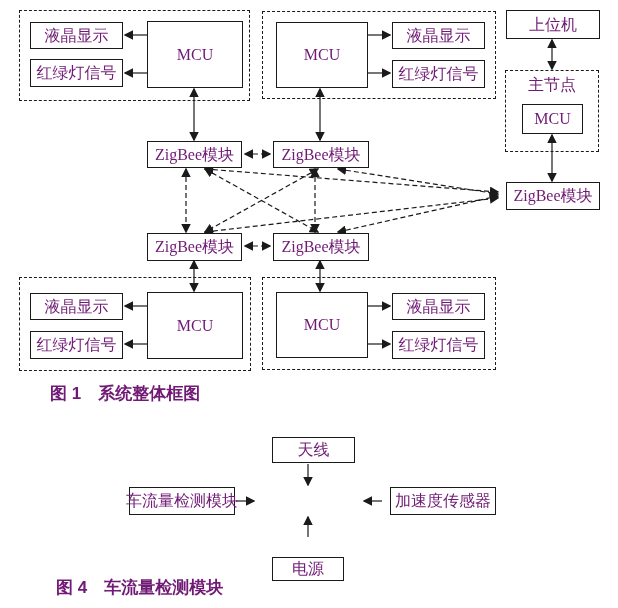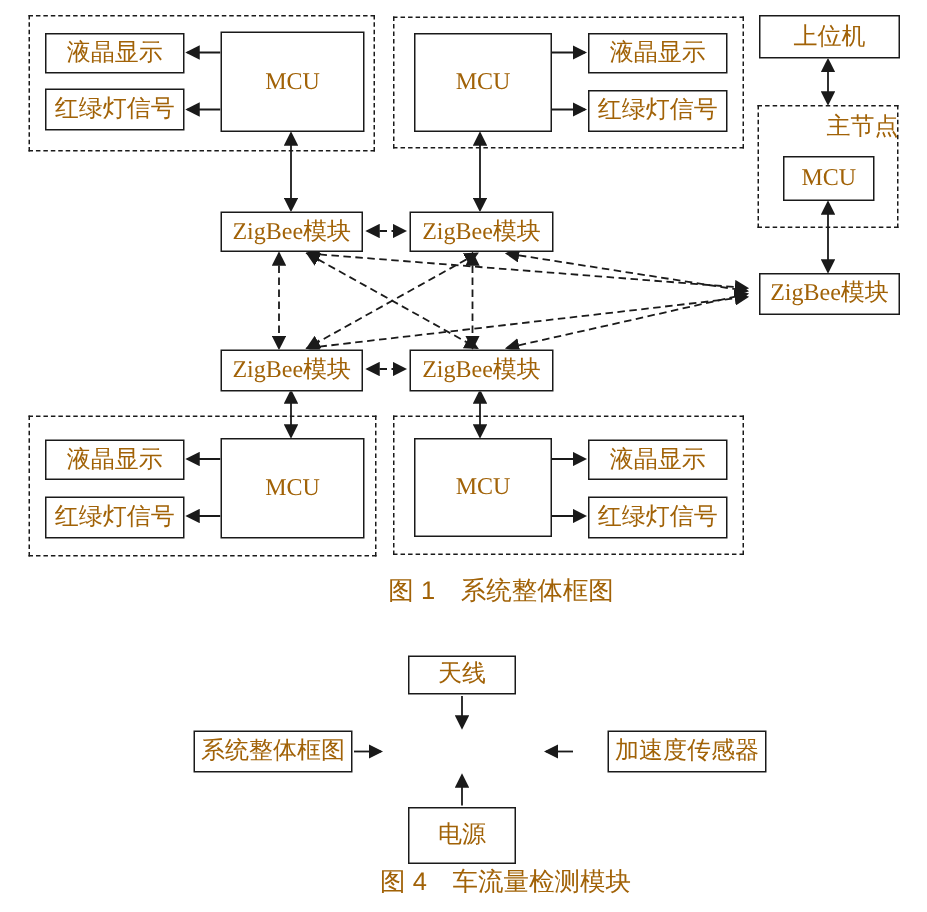--- a/index.html
+++ b/index.html
@@ -1,36 +1,36 @@
 <!DOCTYPE html>
 <html><head>
 <meta charset="utf-8">
 <style>
   html,body{margin:0;padding:0;background:#ffffff;}
   .screen{
     position:relative;width:618px;height:608px;background:#ffffff;overflow:hidden;
-    font-family:"Liberation Serif","DejaVu Serif",serif;color:#a16207;
+    font-family:"Liberation Serif","DejaVu Serif",serif;color:#701a75;
   }
   .lines{position:absolute;left:0;top:0;z-index:0;}
   .box{
     position:absolute;box-sizing:border-box;border:1px solid #1a1a1a;background:#ffffff;
     display:flex;align-items:center;justify-content:center;
     font-size:16px;line-height:1;white-space:nowrap;z-index:2;
   }
   .group{
     position:absolute;box-sizing:border-box;border:1px dashed #1a1a1a;
     background:transparent;z-index:1;
   }
   .plain-label{
-    position:absolute;font-size:16px;line-height:1;text-align:right;
+    position:absolute;font-size:16px;line-height:1;text-align:center;
     white-space:nowrap;z-index:2;
   }
   .caption{
     position:absolute;font-family:"Liberation Sans","DejaVu Sans",sans-serif;
-    font-weight:normal;font-size:17px;line-height:1.2;text-align:center;z-index:2;
+    font-weight:bold;font-size:17px;line-height:1.2;z-index:2;
   }
 </style>
 </head>
 <body>
 
 <div class="screen">
 
   <svg class="lines" width="618" height="608" viewBox="0 0 618 608">
     <defs>
       <marker id="ah" viewBox="0 0 10 10" refX="8.5" refY="5" markerWidth="8" markerHeight="8" orient="auto-start-reverse">
@@ -106,20 +106,20 @@
   <div class="box" style="left:30px;top:293px;width:93px;height:27px">液晶显示</div>
   <div class="box" style="left:30px;top:331px;width:93px;height:28px">红绿灯信号</div>
   <div class="box" style="left:147px;top:292px;width:96px;height:67px">MCU</div>
 
   <div class="box" style="left:276px;top:292px;width:92px;height:66px">MCU</div>
   <div class="box" style="left:392px;top:293px;width:93px;height:27px">液晶显示</div>
   <div class="box" style="left:392px;top:331px;width:93px;height:28px">红绿灯信号</div>
 
   <div class="caption" style="left:50px;top:384px;width:568px">图 1　系统整体框图</div>
 
-  <div class="box" style="left:272px;top:437px;width:72px;height:26px">天线</div>
-  <div class="box" style="left:129px;top:487px;width:106px;height:28px">系统整体框图</div>
-  <div class="box" style="left:405px;top:487px;width:106px;height:28px">加速度传感器</div>
-  <div class="box" style="left:272px;top:538px;width:72px;height:38px">电源</div>
+  <div class="box" style="left:272px;top:437px;width:83px;height:26px">天线</div>
+  <div class="box" style="left:129px;top:487px;width:106px;height:28px">车流量检测模块</div>
+  <div class="box" style="left:390px;top:487px;width:106px;height:28px">加速度传感器</div>
+  <div class="box" style="left:272px;top:557px;width:72px;height:24px">电源</div>
 
   <div class="caption" style="left:56px;top:578px;width:562px">图 4　车流量检测模块</div>
 
 </div>
 
 </body></html>

